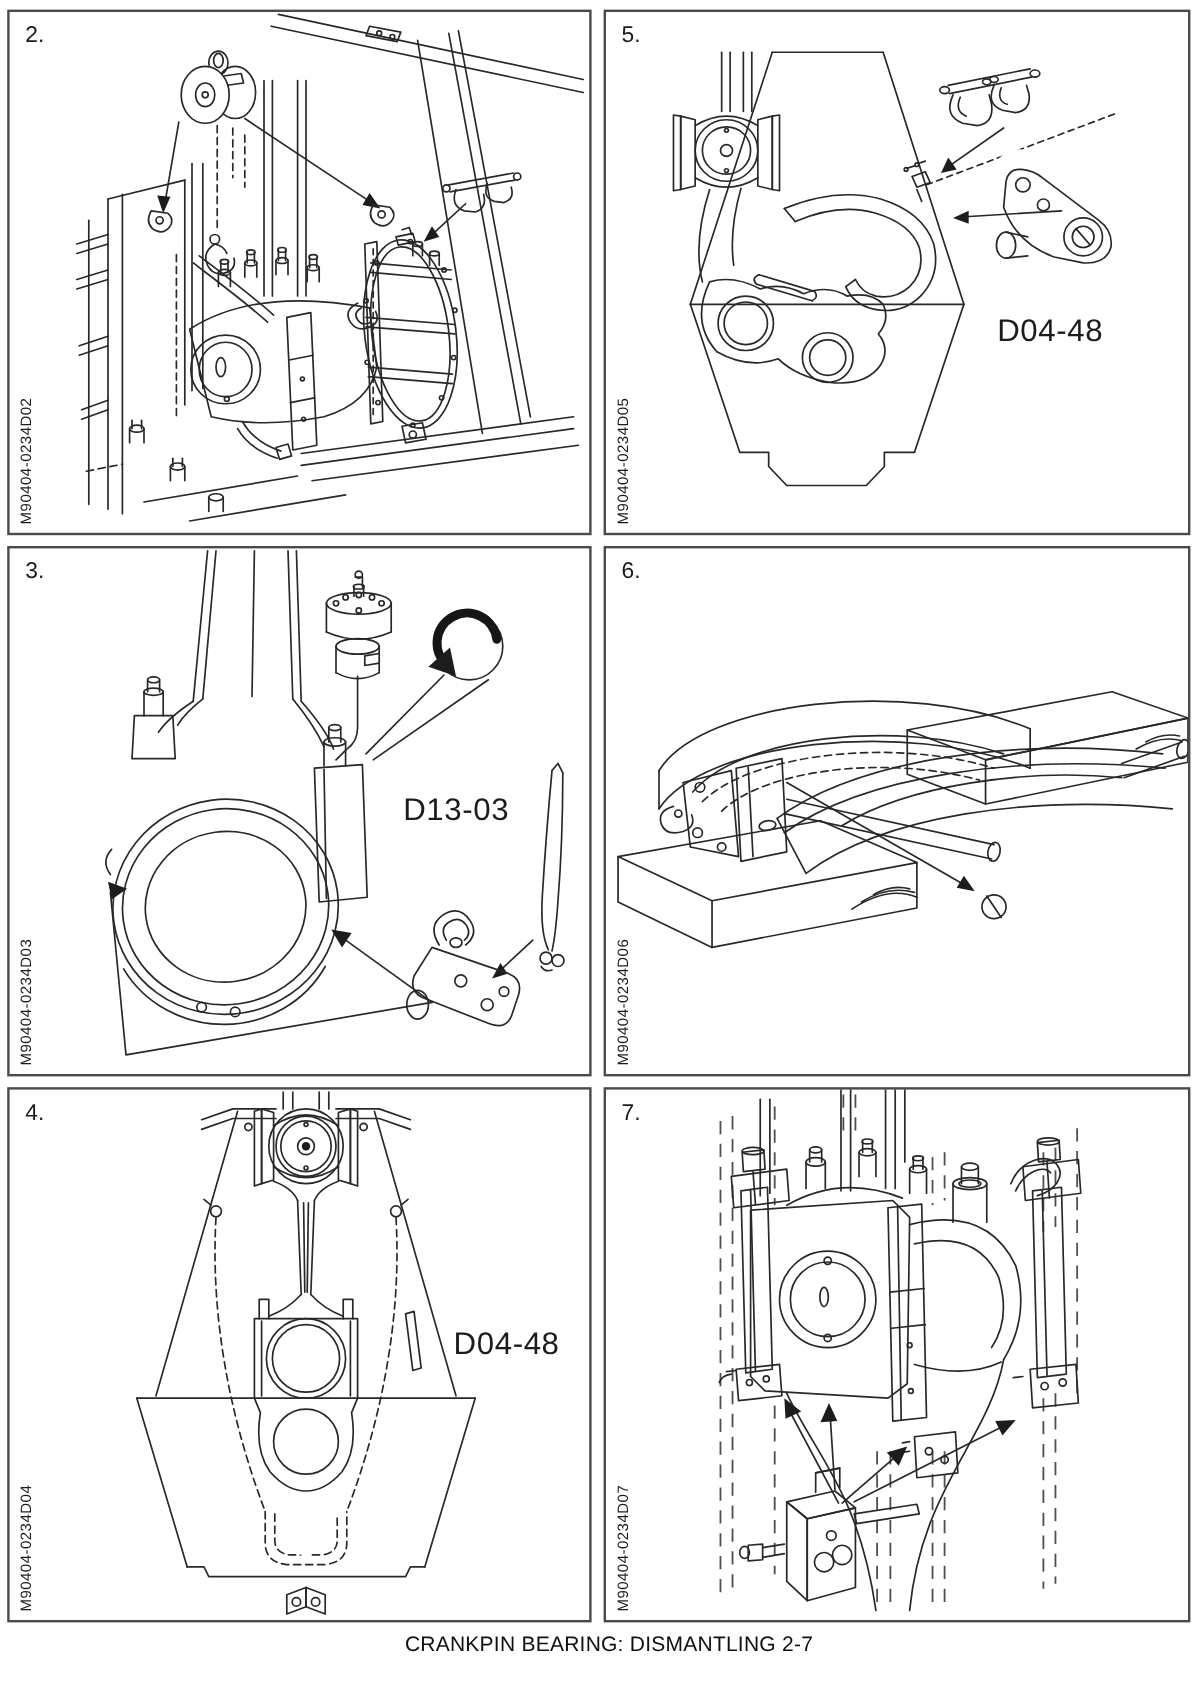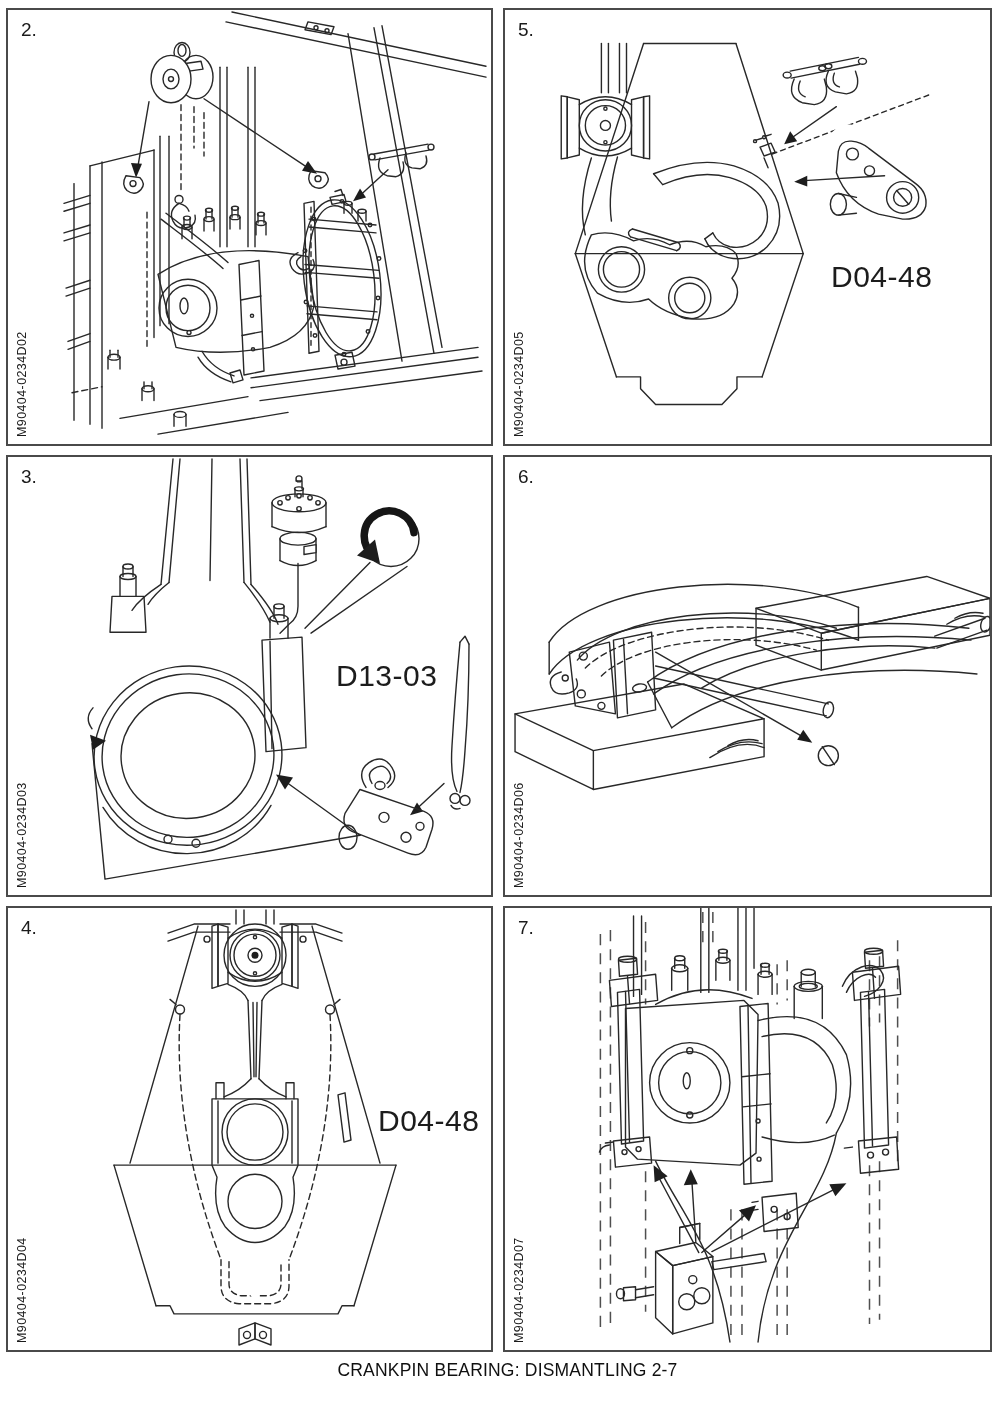--- a/index.html
+++ b/index.html
@@ -13,21 +13,21 @@
     column-gap:10px; row-gap:9px;
   }
   .panel { position:relative; border:2px solid #4a4a4a; background:#fff; box-sizing:border-box; }
   .num { position:absolute; top:9px; left:13px; font-size:19px; color:#1b1b1b; z-index:3; }
   .code {
     position:absolute; left:21px; bottom:7px; transform-origin:0 100%;
     transform:rotate(-90deg); font-size:12.5px; color:#1b1b1b;
     letter-spacing:0.4px; white-space:nowrap; z-index:3;
   }
   .draw { position:absolute; left:0; top:0; width:100%; height:100%; z-index:1; }
-  .tool-label { position:absolute; font-size:30px; color:#1c1c1c; letter-spacing:0.5px; z-index:3; }
+  .tool-label { position:absolute; font-size:26px; color:#1c1c1c; letter-spacing:0.5px; z-index:3; }
   .tl-p5 { left:326px; top:250px; }
   .tl-p3 { left:328px; top:202px; }
   .tl-p4 { left:370px; top:196px; }
   .caption {
     position:absolute; left:17px; right:0; top:1360px; text-align:center;
     font-size:17.5px; color:#101010; letter-spacing:0.2px;
   }
   
   .art path, .art circle, .art ellipse, .art polyline {
     stroke:#282828; stroke-width:1.4; fill:none; stroke-linecap:round; stroke-linejoin:round;

